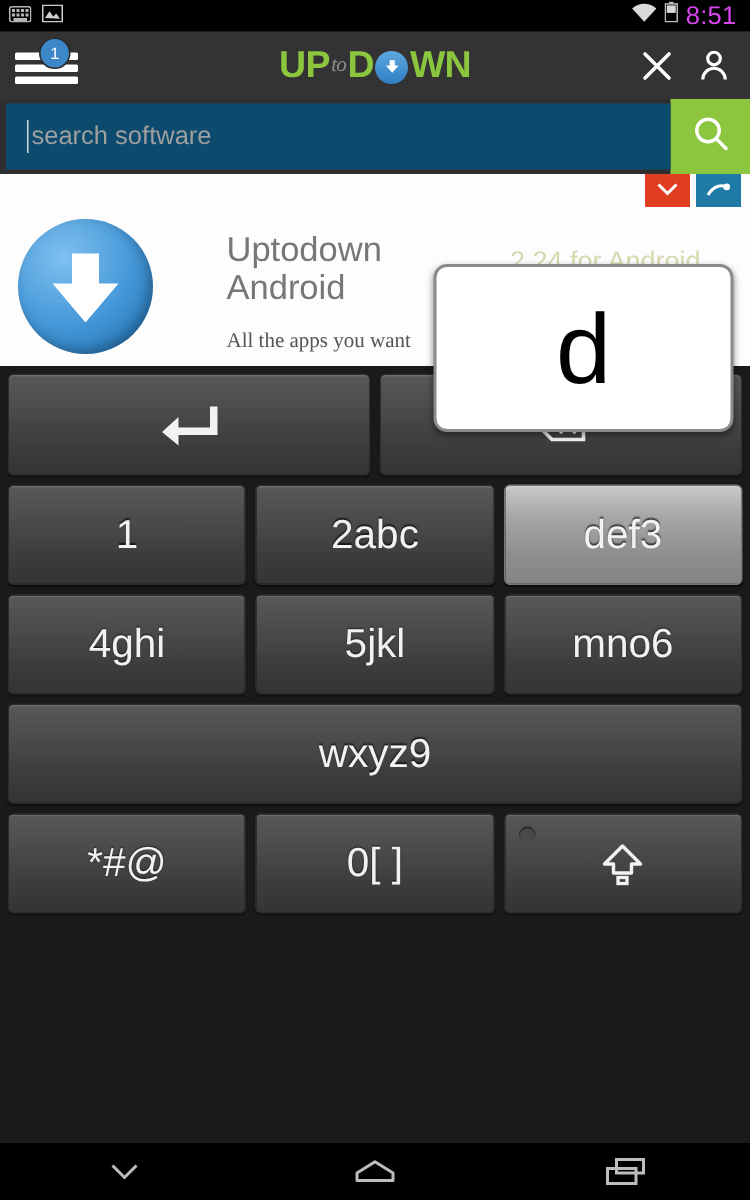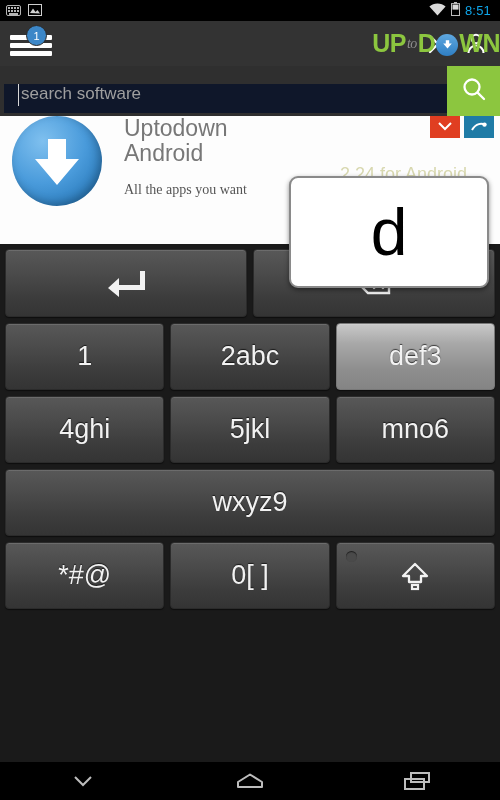--- a/index.html
+++ b/index.html
@@ -11,21 +11,21 @@
   }
   #app { position: relative; width: 500px; height: 800px; background: #1d1d1d; }
 
   
   .statusbar {
     position: absolute; top: 0; left: 0; width: 500px; height: 21px;
     background: #000; display: flex; align-items: center;
   }
   .sb-left { display: flex; align-items: center; gap: 7px; padding-left: 6px; }
   .sb-right { margin-left: auto; display: flex; align-items: center; gap: 5px; padding-right: 9px; }
-  .sb-time { color: #0ea5e9; font-size: 13px; letter-spacing: .2px; }
+  .sb-time { color: #d946ef; font-size: 17px; letter-spacing: .2px; }
 
   
   .header {
     position: absolute; top: 21px; left: 0; width: 500px; height: 45px;
     background: #333333; display: flex; align-items: center;
   }
   .burger { position: relative; width: 62px; height: 45px; cursor: pointer; }
   .burger .bar {
     position: absolute; left: 10px; width: 42px; height: 5px; background: #fff; border-radius: 1px;
   }
@@ -34,21 +34,21 @@
   .burger .b3 { top: 30px; }
   .badge {
     position: absolute; left: 26px; top: 4px;
     width: 21px; height: 21px; border-radius: 50%;
     background: #3c87c8; color: #fff; font-size: 11px;
     display: flex; align-items: center; justify-content: center;
     border: 1px solid #2a2a2a;
   }
   .logo {
     position: absolute; left: 0; right: 0; top: 0; height: 45px;
-    display: flex; align-items: center; justify-content: flex-end;
+    display: flex; align-items: center; justify-content: center;
     pointer-events: none;
   }
   .logo-txt { font-size: 25px; font-weight: bold; letter-spacing: -.5px; display:flex; align-items:center; }
   .logo-up, .logo-wn { color: #8cc63f; }
   .logo-d { color: #8cc63f; }
   .logo-to { color: #8e8e8e; font-style: italic; font-weight: normal; font-size: 14px; font-family: "Liberation Serif", serif; padding: 0 1px; }
   .logo-circle {
     width: 22px; height: 22px; border-radius: 50%;
     background: linear-gradient(#5fa8e0,#2f7fc4);
     display: inline-flex; align-items: center; justify-content: center;
@@ -56,36 +56,36 @@
   }
   .hdr-icons { margin-left: auto; display: flex; align-items: center; gap: 14px; padding-right: 12px; }
   .icon-btn { cursor: pointer; display: flex; align-items: center; justify-content: center; }
 
   
   .searchbar {
     position: absolute; top: 66px; left: 0; width: 500px; height: 50px;
     display: flex; background: #2f2f2f;
   }
   .search-field {
-    flex: 1; background: #0f172a; margin: 18px 0 3px 4px;
-    display: flex; position: relative;
+    flex: 1; background: #0c4a6e; margin: 3px 0 3px 4px;
+    display: flex; align-items: center; position: relative;
   }
   .caret { width: 1px; height: 22px; background: #d8d8d8; margin-left: 14px; }
   .ph { color: #9f9f9f; font-size: 17px; margin-left: 2px; }
   .search-btn {
     width: 53px; background: #8cc63f; display: flex; align-items: center; justify-content: center;
     cursor: pointer;
   }
 
   
   .banner {
     position: absolute; top: 116px; left: 0; width: 500px; height: 128px;
     background: #fdfdfd; overflow: hidden;
   }
-  .banner-inner { display: flex; align-items: flex-start; height: 120px; }
+  .banner-inner { display: flex; align-items: flex-end; height: 120px; gap: 27px; }
   .app-icon {
     width: 90px; height: 90px; border-radius: 50%; margin-left: 12px; flex: 0 0 auto;
     background: radial-gradient(circle at 34% 28%, #7fc0ef 0%, #4a9bdb 48%, #2e7fc0 78%, #1f6fae 100%);
     display: flex; align-items: center; justify-content: center; position: relative;
     box-shadow: inset -3px -3px 8px rgba(0,0,0,.25);
   }
   .app-txt { margin-left: 22px; }
   .app-title { color: #777777; font-size: 23px; line-height: 25px; font-weight: 300; }
   .app-tag { color: #555555; font-size: 14px; margin-top: 16px; font-family: "Liberation Serif", serif; }
   .app-ver {

